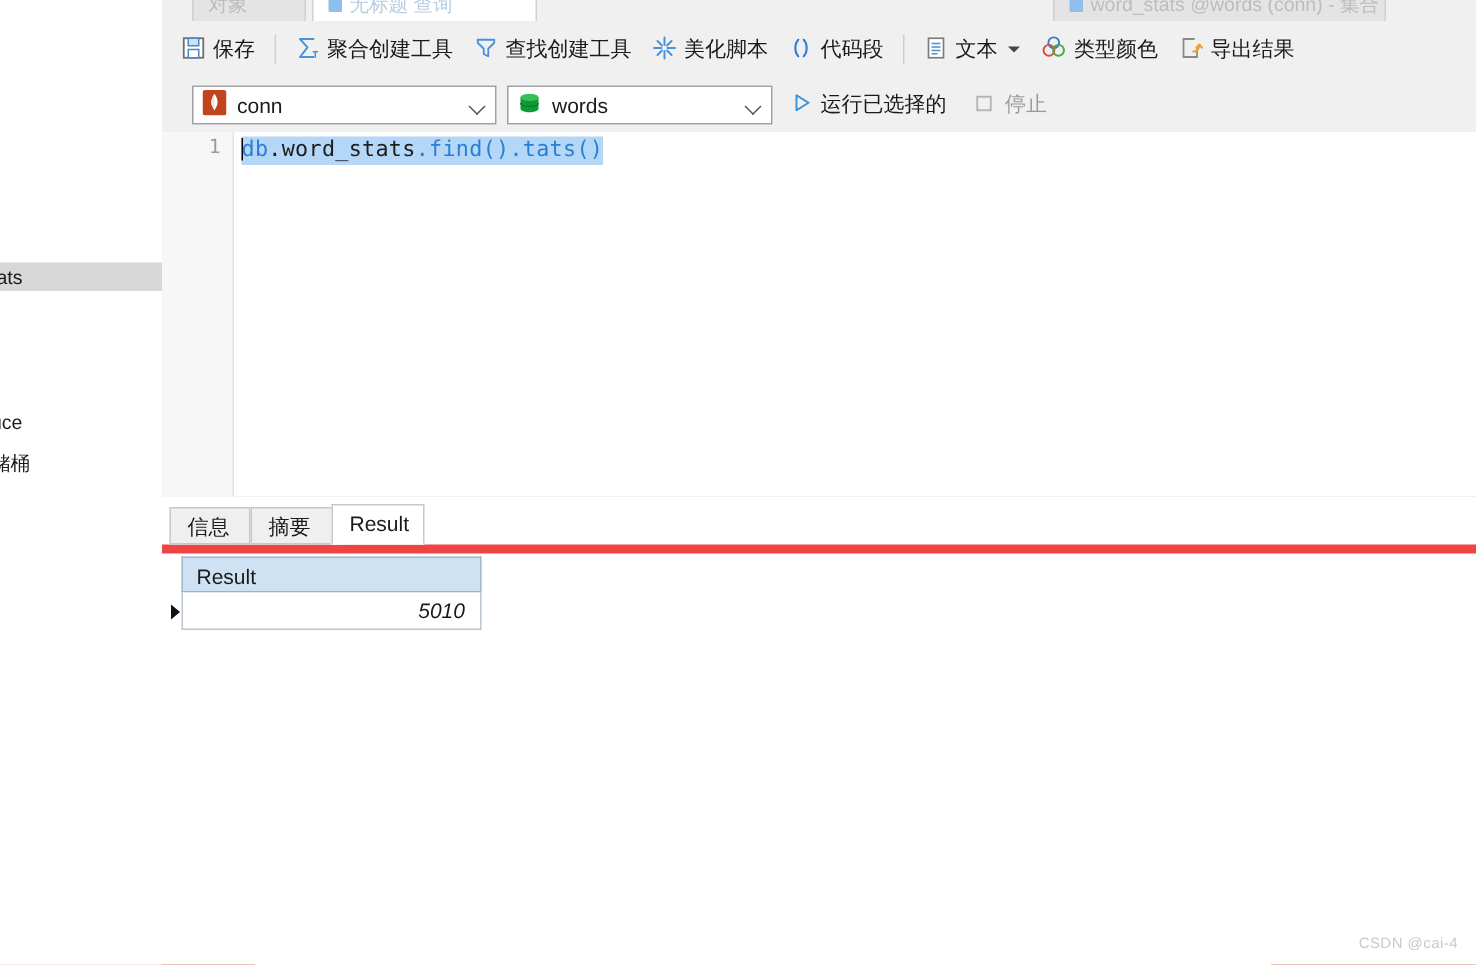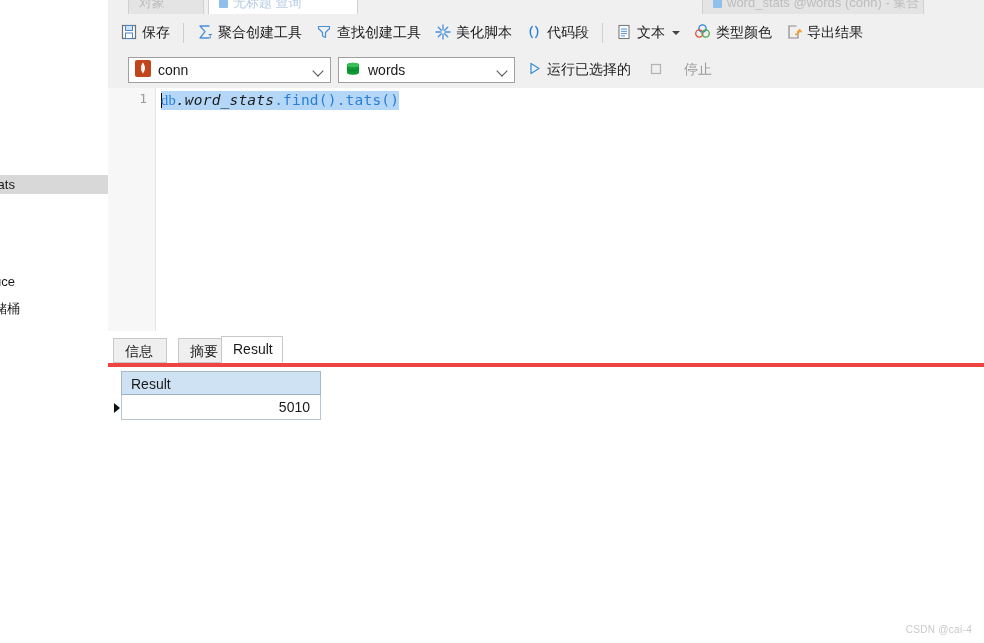--- a/index.html
+++ b/index.html
@@ -217,22 +217,22 @@
   }
   #codeline {
     display: inline-block;
     background: #b4d7f7;
     font-family: "DejaVu Sans Mono", monospace;
     font-size: 14.5px;
     letter-spacing: 0.2px;
     line-height: 19px;
     white-space: pre;
   }
-  .tok-kw { color: #2a7fd4; font-family: Liberation Serif, serif; }
-  .tok-plain { color: #1d1d1d; font-style: italic; }
+  .tok-kw { color: #2a7fd4; }
+  .tok-plain { color: #1d1d1d; }
   .tok-fn { color: #2a7fd4; }
   #caret {
     display: inline-block;
     width: 1px;
     height: 15px;
     background: #000;
     vertical-align: -3px;
     margin-right: -1px;
   }
 
@@ -242,21 +242,21 @@
     left: 0; top: 331px;
     width: 876px;
     height: 312px;
     background: #ffffff;
   }
   #restabs {
     position: absolute;
     left: 0; top: 6px;
     width: 876px;
     height: 26px;
-    border-bottom: 4px solid #ef4444;
+    border-bottom: 6px solid #ef4444;
     text-decoration: underline;
   }
   .rtab {
     position: absolute;
     bottom: 0;
     height: 25px;
     line-height: 25px;
     padding: 0 11px;
     font-size: 14px;
     box-sizing: border-box;
@@ -284,20 +284,21 @@
     border-bottom: 1px solid #9fb2c4;
     font-size: 14px;
     padding-left: 9px;
     box-sizing: border-box;
     width: 200px;
     margin-left: 8px;
   }
   #grid .growwrap {
     display: flex;
     align-items: flex-start;
+    font-style: italic;
   }
   #grid .rowmark {
     width: 8px;
     background: #ffffff;
     position: relative;
   }
   #grid .rowmark::before {
     content: "";
     position: absolute;
     left: 1px; top: 8px;
@@ -484,40 +485,40 @@
       </span>
       <span class="lbl" style="margin-left:5px">运行已选择的</span>
     </div>
 
     <div class="run-btn disabled">
       <span class="icon">
         <svg width="14" height="14" viewBox="0 0 14 14">
           <rect x="2.5" y="2.5" width="9" height="9" fill="none" stroke="#b5b5b5" stroke-width="1.3"></rect>
         </svg>
       </span>
-      <span class="lbl" style="margin-left:21px">停止</span>
+      <span class="lbl" style="margin-left:7px">停止</span>
     </div>
 
   </div>
 
   <div id="editor">
     <div id="gutter">
       <span class="lineno">1</span>
     </div>
     <div id="codearea">
       <span id="codeline"><span id="caret"></span><span class="tok-kw">db</span><span class="tok-plain">.word_stats</span><span class="tok-fn">.find()</span><span class="tok-fn">.tats()</span></span>
     </div>
   </div>
 
   <div id="results">
     <div id="restabs">
       <div class="rtab" style="left:5px;width:54px">
         <span>信息</span>
       </div>
-      <div class="rtab" style="left:70px;width:64px">
+      <div class="rtab" style="left:59px;width:64px">
         <span>摘要</span>
       </div>
       <div class="rtab active" style="left:113px;width:62px">
         <span>Result</span>
       </div>
     </div>
 
     <div id="grid">
       <div class="ghead">Result</div>
       <div class="growwrap">

